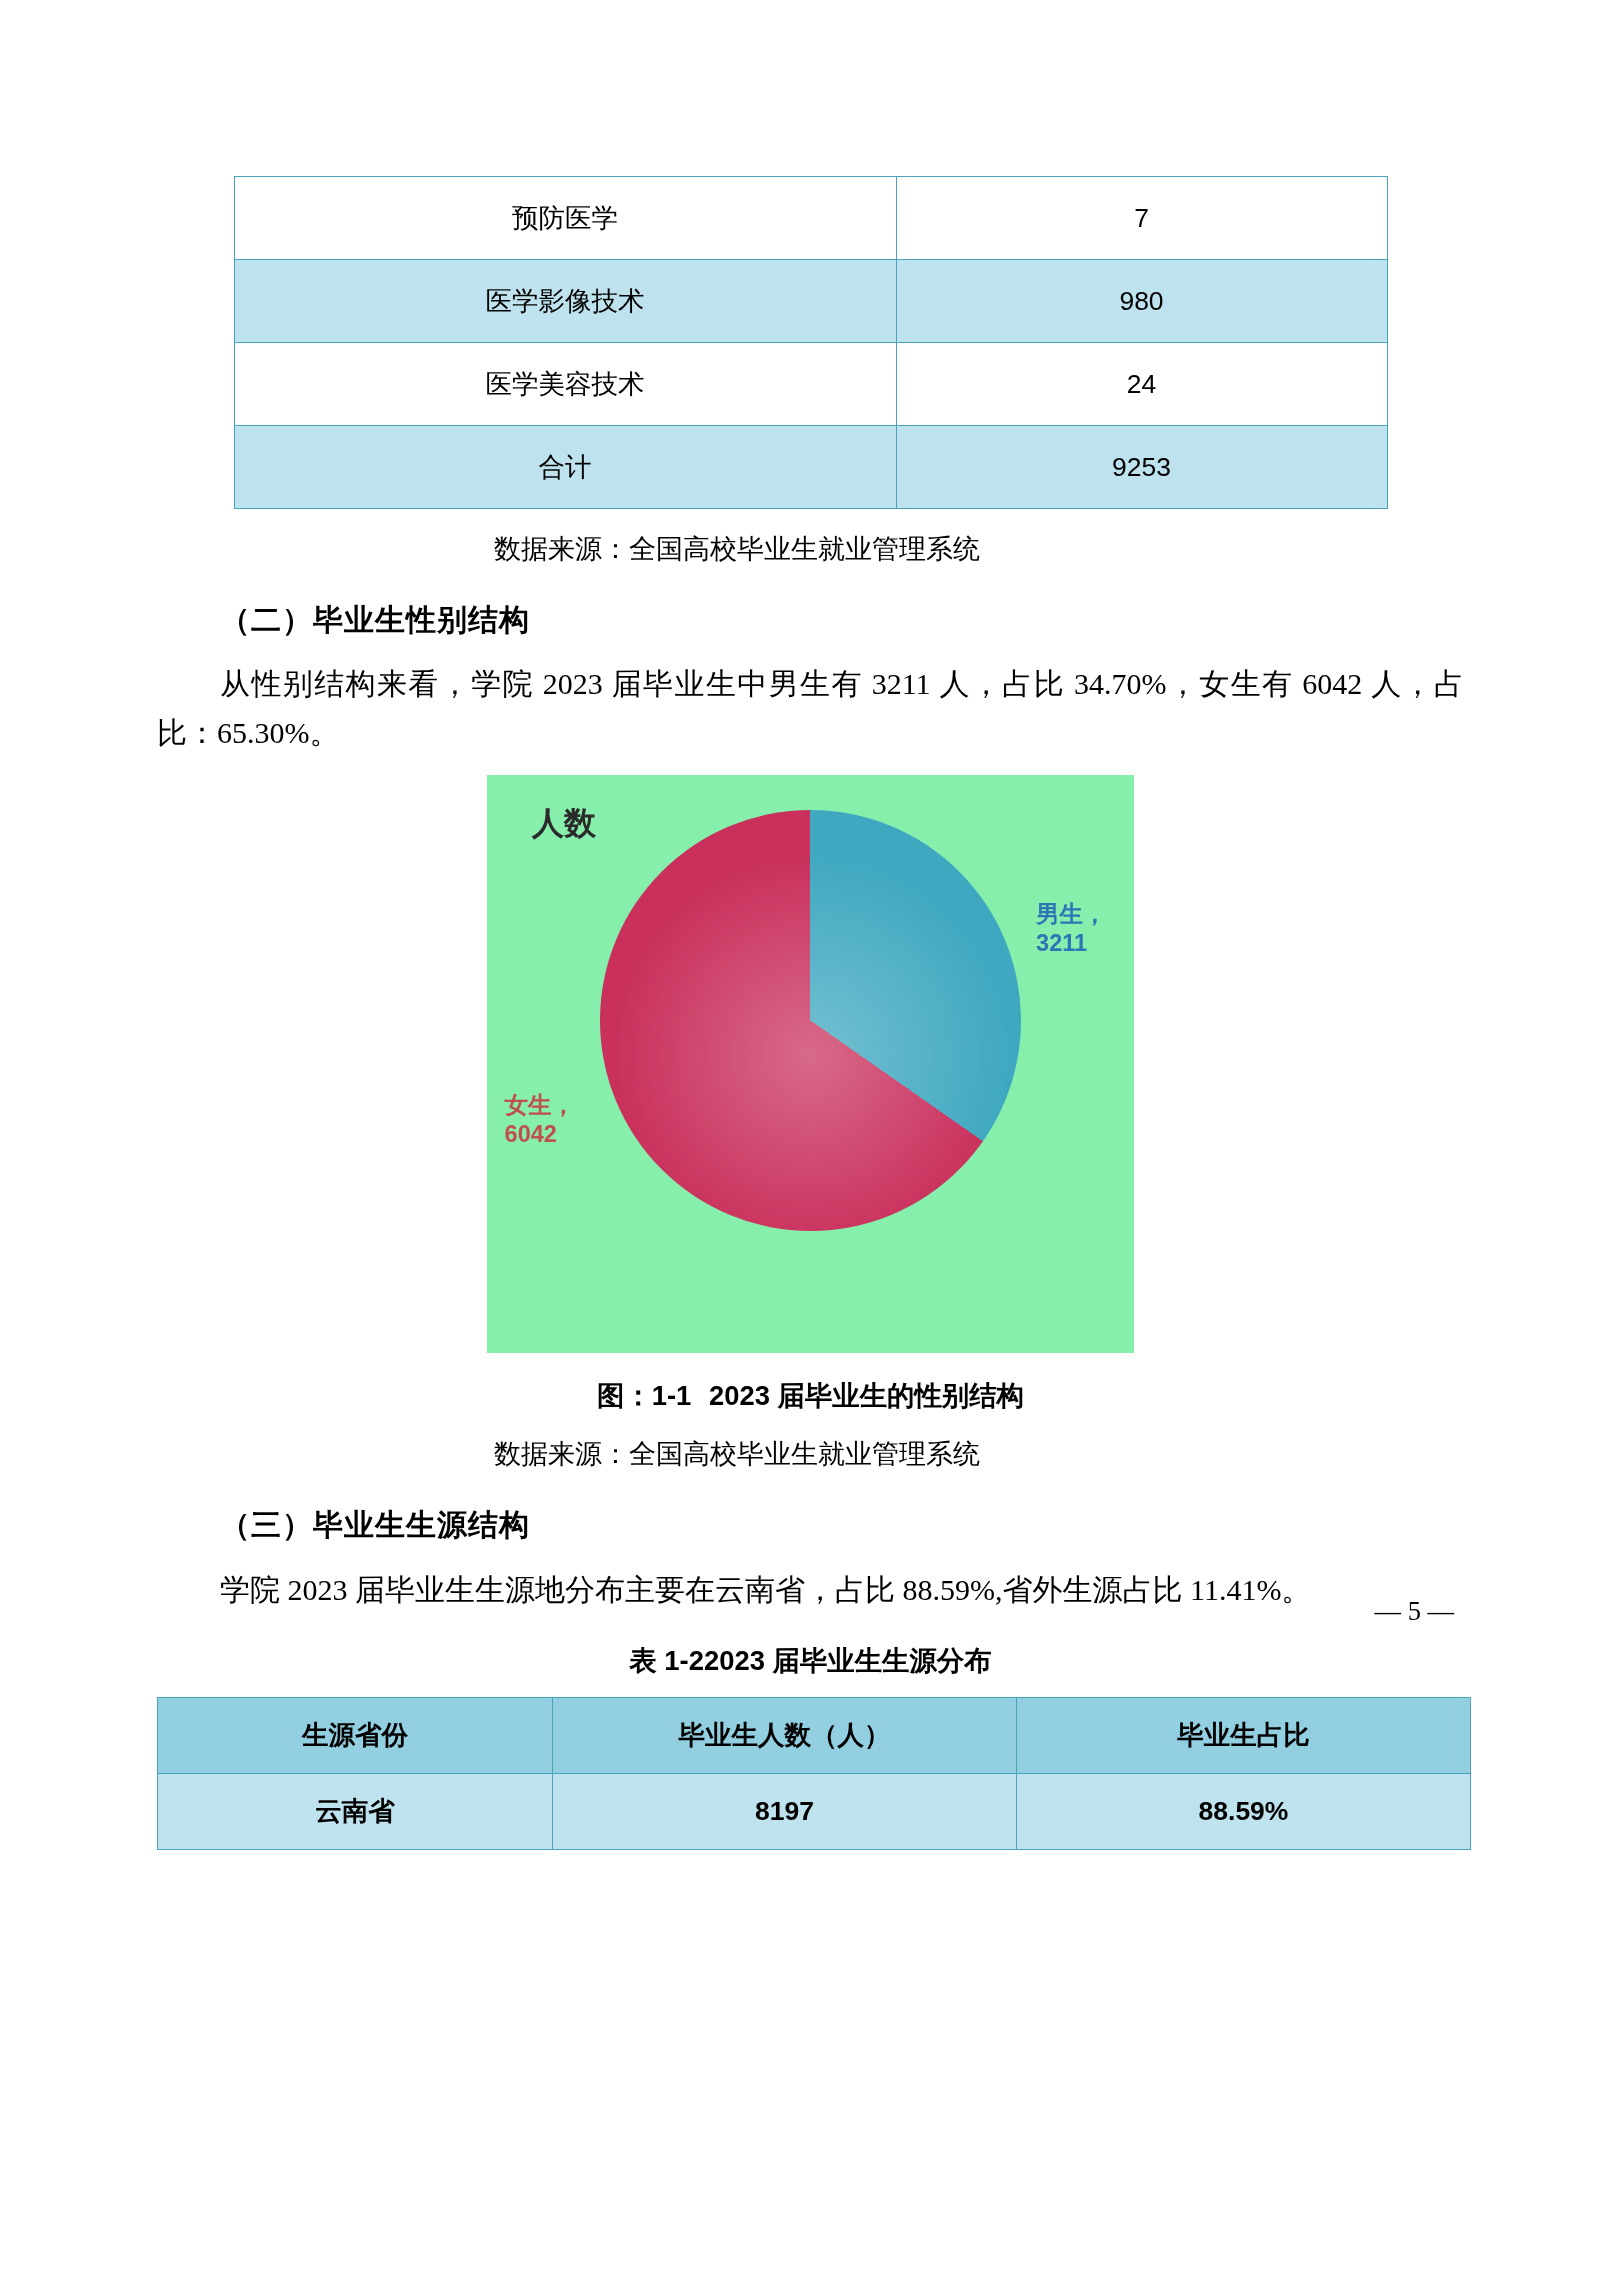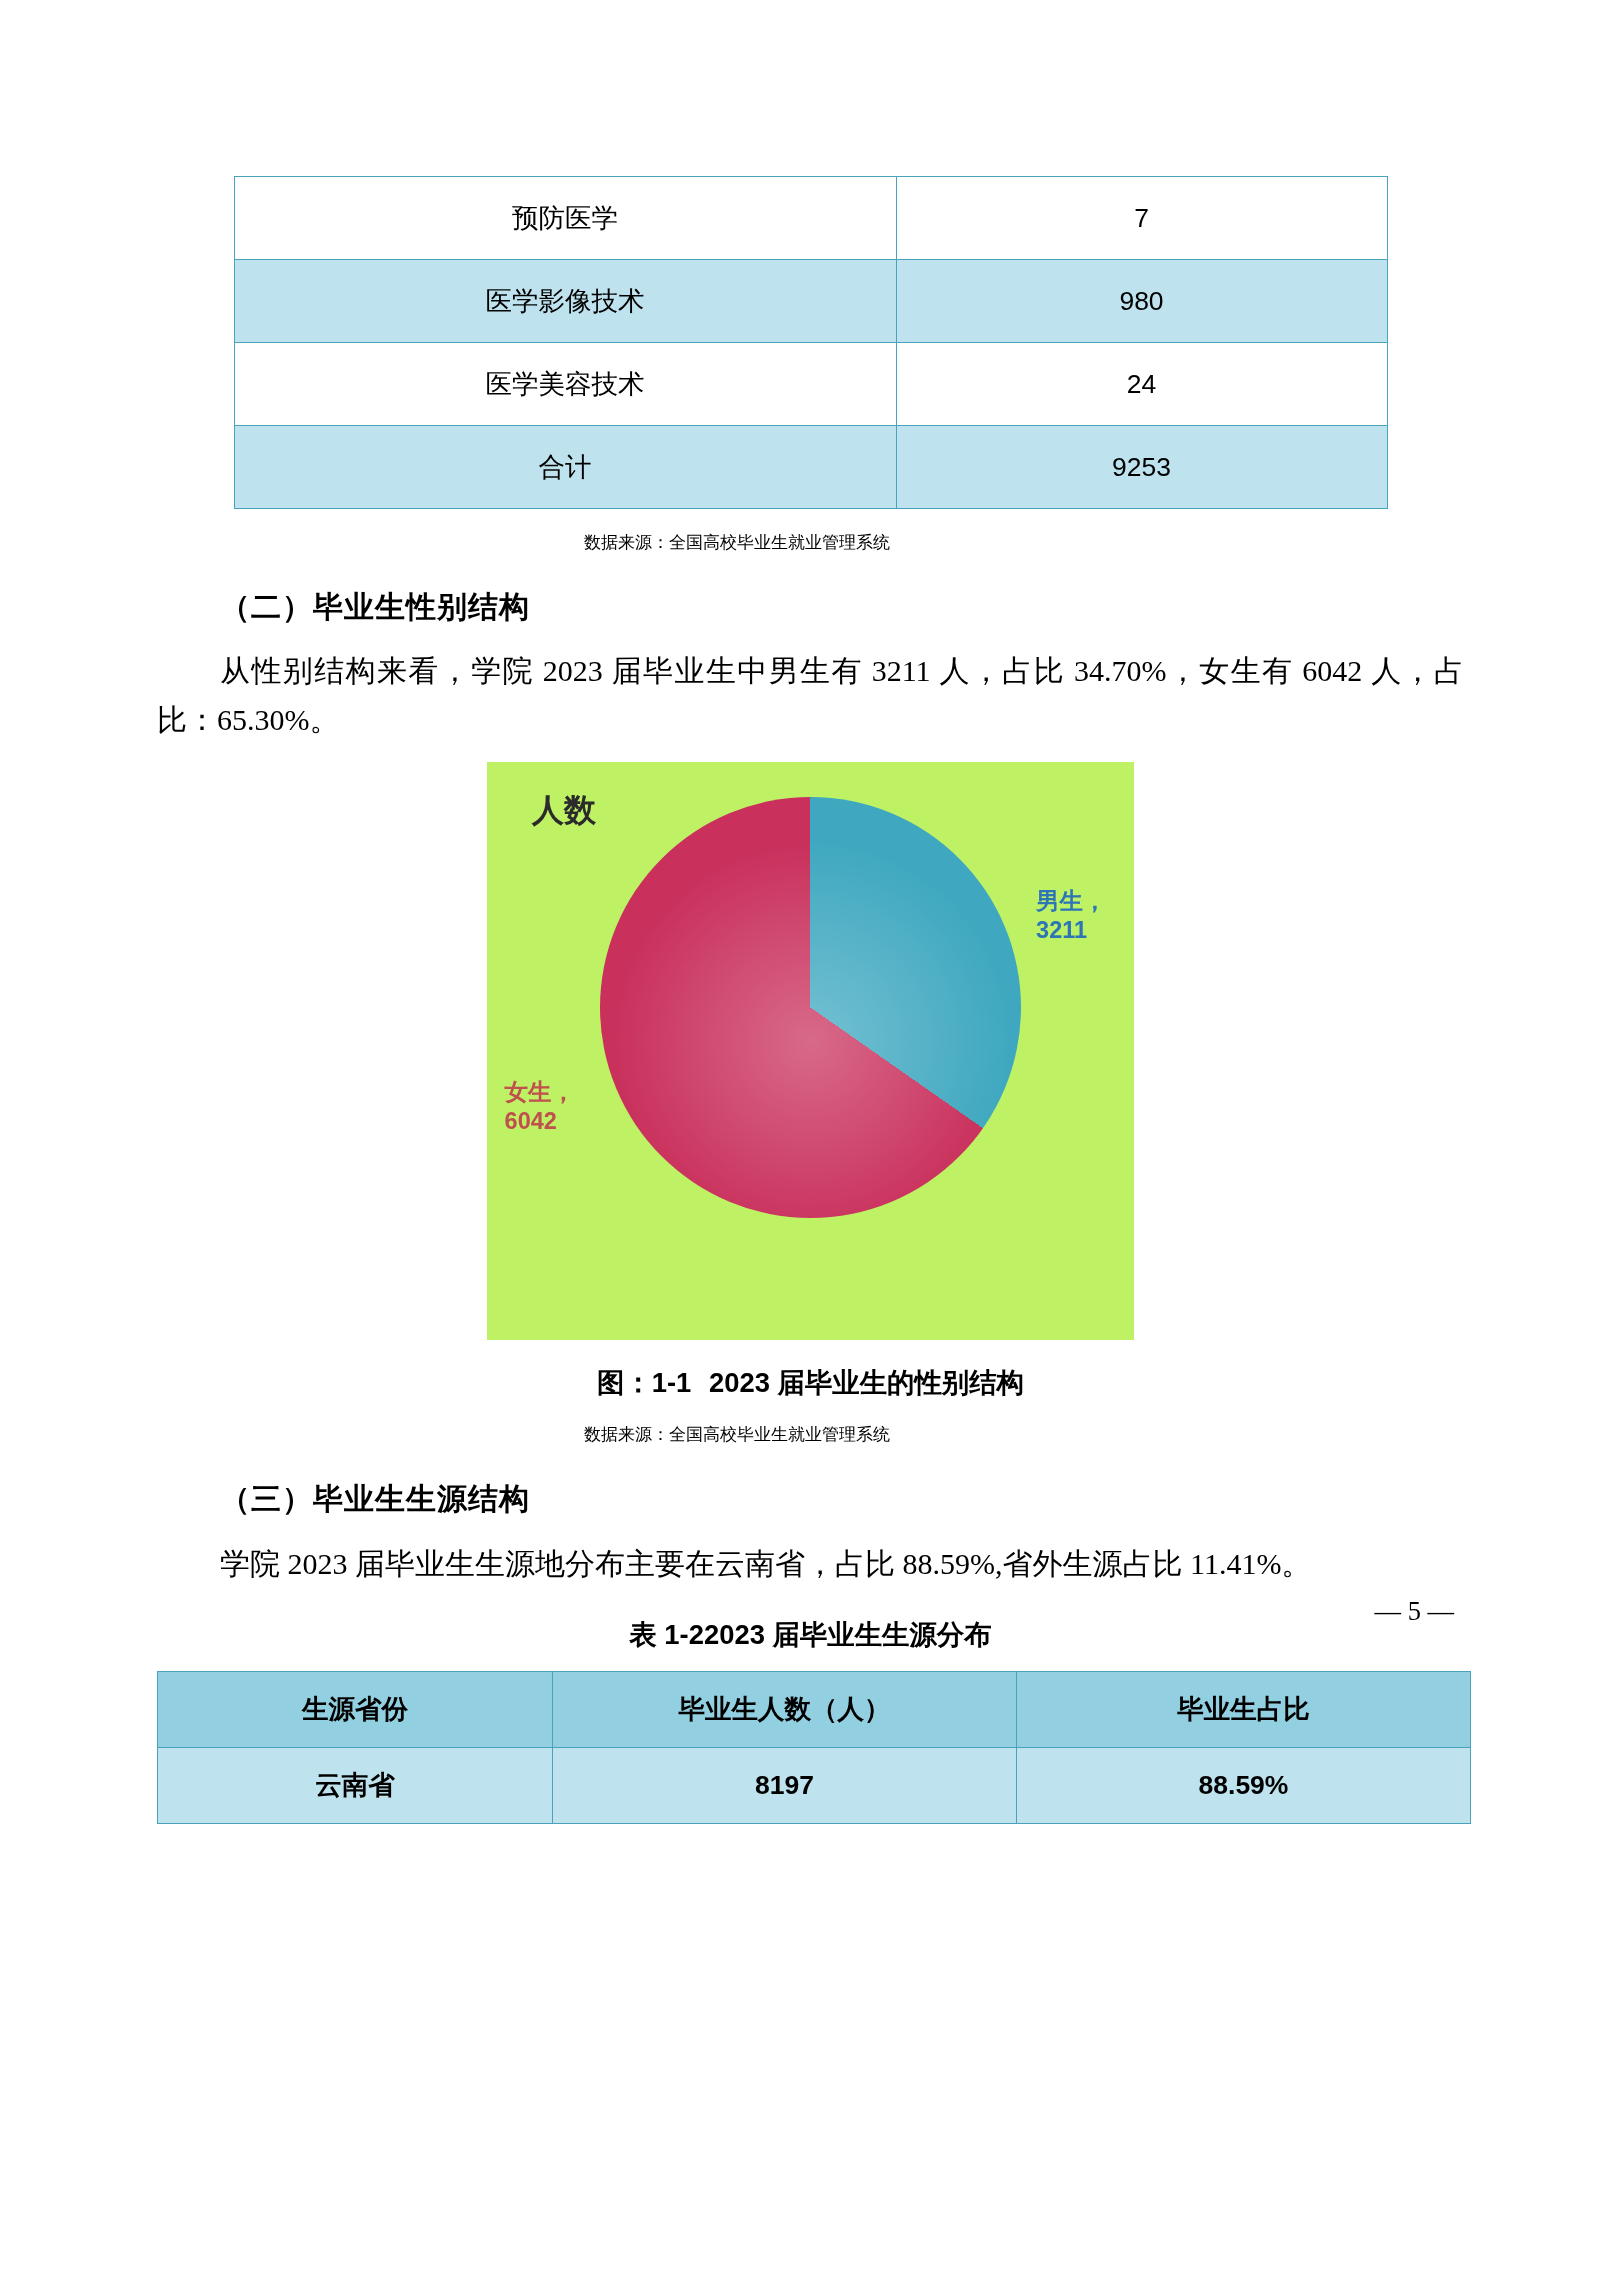--- a/index.html
+++ b/index.html
@@ -39,21 +39,21 @@
     font-family: "Liberation Sans", sans-serif;
     color: #000;
   }
   .table-top td.col1 { width: 659px; }
   .table-top td.col2 { width: 488px; }
   .row-white td { background: #ffffff; }
   .row-tint td { background: #bfe3ee; }
 
   .src-note {
     text-align: center;
-    font-size: 17px;
+    font-size: 27px;
     font-family: "Liberation Sans", sans-serif;
     margin-top: 21.6px;
     margin-right: 147px;
     color: #000;
   }
 
   
   .h-sec {
     font-size: 30px;
     font-weight: bold;
@@ -69,21 +69,21 @@
     text-align: justify;
     text-justify: inter-ideograph;
     text-indent: 63px;
   }
 
   
   .chart-box {
     width: 647px;
     height: 578px;
     margin: 17.6px auto 0 auto;
-    background: #bef264;
+    background: #86efac;
     position: relative;
   }
   .chart-title {
     position: absolute;
     left: 45px;
     top: 27.4px;
     font-size: 32px;
     font-weight: bold;
     font-family: "Liberation Sans", sans-serif;
     color: #2b2b2b;

